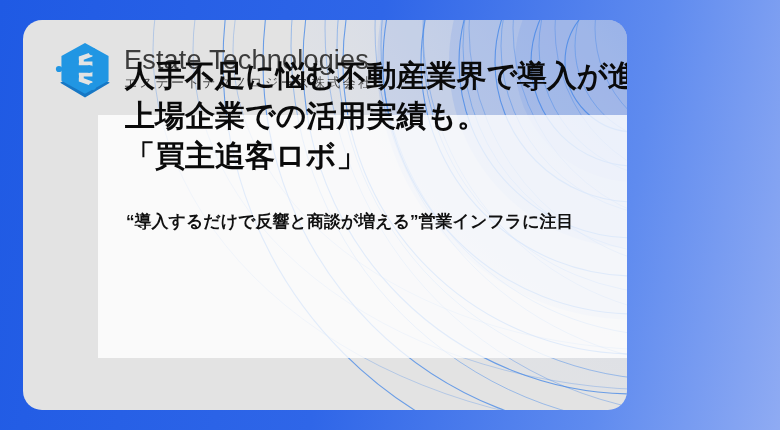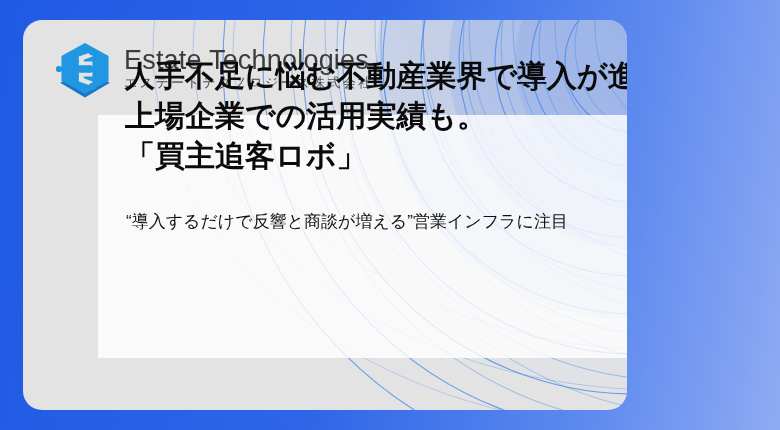--- a/index.html
+++ b/index.html
@@ -109,21 +109,21 @@
 
   
   #subtitle {
     position: absolute;
     left: 103px;
     top: 190px;
     font-size: 17px;
     color: #111111;
     white-space: nowrap;
     line-height: 1.4;
-    font-weight: 400;
+    font-weight: 700;
     text-align: center;
   }
 </style>
 </head>
 <body>
 
 <div id="slide">
 
   <div id="canvas">
 

